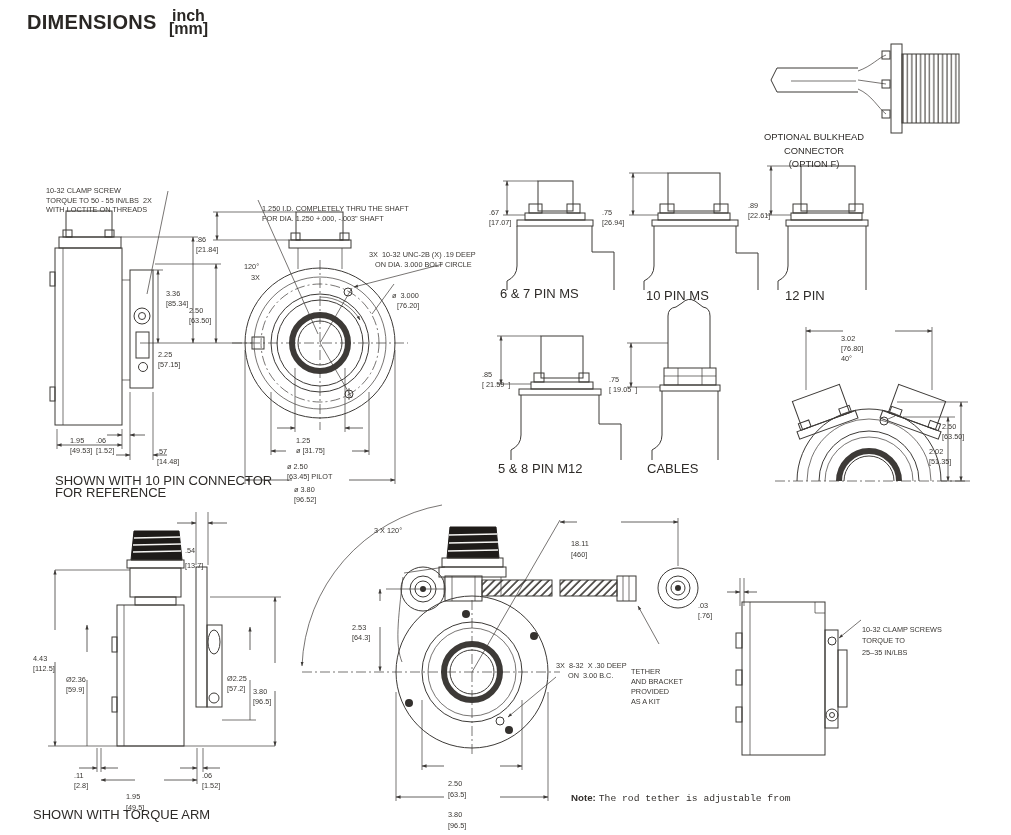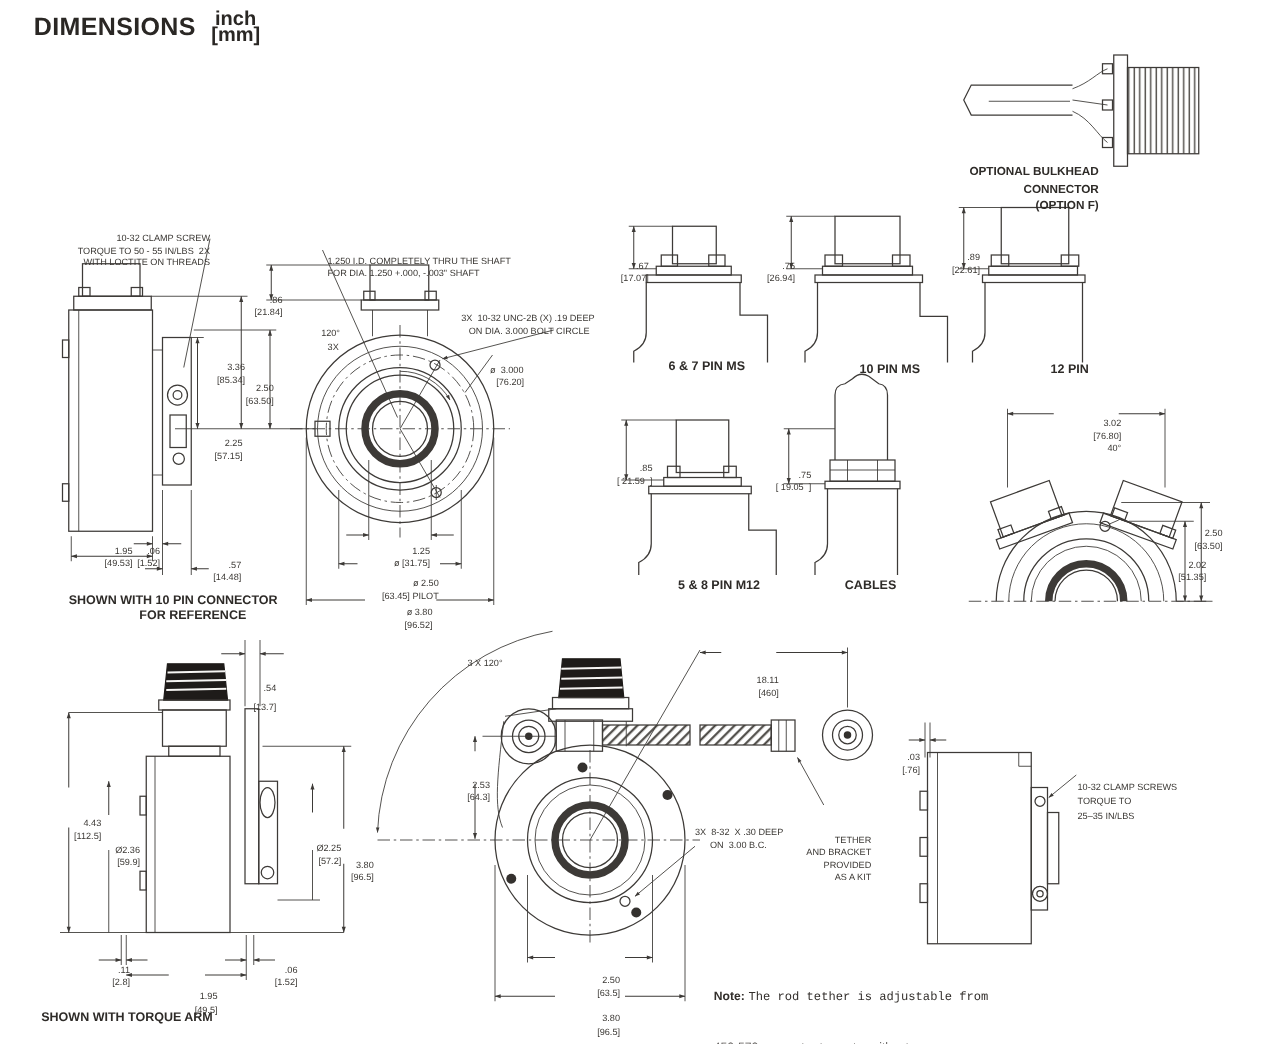--- a/index.html
+++ b/index.html
@@ -1,24 +1,24 @@
 <!DOCTYPE html>
 <html><head>
 <meta charset="utf-8">
 <style>
   html,body{margin:0;padding:0;background:#ffffff;}
   body{width:1011px;height:835px;position:relative;font-family:"Liberation Sans",sans-serif;color:#36332f;overflow:hidden;}
   #art{position:absolute;left:0;top:0;}
   .lbl{position:absolute;font-size:7.3px;line-height:9.6px;white-space:pre;color:#3a3733;}
-  .c{text-align:right;}
+  .c{text-align:left;}
   .r{text-align:right;}
-  .cap{font-weight:bold;font-size:10px;color:#2e2b28;}
+  .cap{font-weight:normal;font-size:13px;color:#2e2b28;}
   .t-title{position:absolute;left:27px;top:11px;font-size:20px;font-weight:bold;letter-spacing:.3px;color:#2a2724;}
   .t-unit{position:absolute;font-size:16px;font-weight:bold;color:#2a2724;line-height:11px;}
-  .bulk{font-size:9.4px;font-weight:bold;line-height:13.5px;color:#2e2b28;}
+  .bulk{font-size:9.4px;font-weight:normal;line-height:13.5px;color:#2e2b28;text-align:center;}
   .fn{font-size:9.7px;line-height:13.8px;white-space:pre;color:#332f2c;}
   .fn .sp{margin-left:3px;font-family:Liberation Mono, monospace;}
   .thin{stroke-width:.7;}
   .dim{stroke-width:.8;}
   .dash{stroke-dasharray:10 3 2 3;stroke-width:.7;}
   .thick{stroke-width:6;}
 </style>
 </head>
 <body>
 

